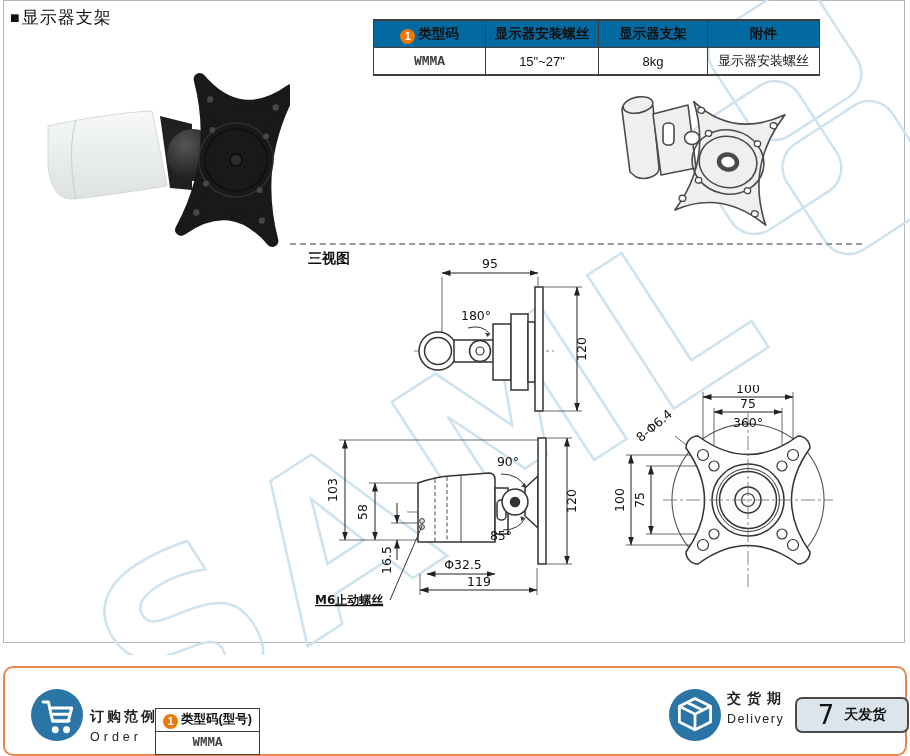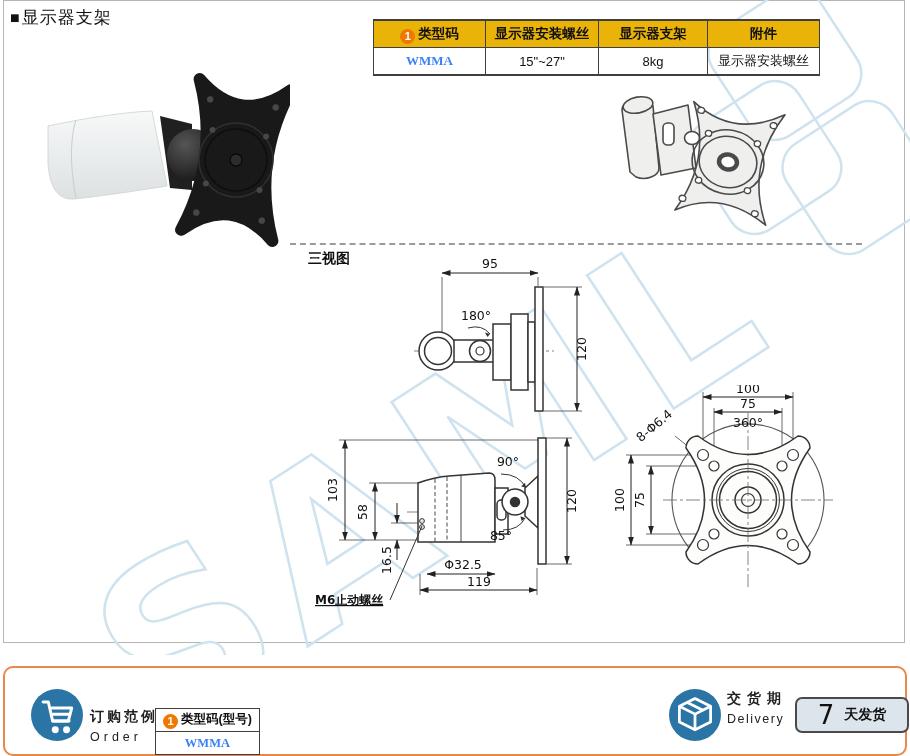--- a/index.html
+++ b/index.html
@@ -9,25 +9,25 @@
   
   #main-box{left:3px;top:0;width:900px;height:641px;border:1px solid #b5b5b5;z-index:1;}
   
   #watermark{left:0;top:0;z-index:2;}
   
   #title{left:10px;top:6px;z-index:4;font-size:17px;font-weight:normal;letter-spacing:1px;}
   #title .sq{font-size:16px;margin-right:1px;}
   
   #spec-table{left:373px;top:19px;z-index:4;border-collapse:collapse;table-layout:fixed;}
   #spec-table td{border:1px solid #3f3f3f;text-align:center;height:26px;font-size:13px;padding:0 4px;}
-  #spec-table tr.hd td{background:#eab308;font-weight:bold;font-size:13.5px;border-top:2.5px solid #3f3f3f;border-bottom:1.5px solid #3f3f3f;}
+  #spec-table tr.hd td{background:#0369a1;font-weight:bold;font-size:13.5px;border-top:2.5px solid #3f3f3f;border-bottom:1.5px solid #3f3f3f;}
   #spec-table tr.vals td{border-bottom:2px solid #3f3f3f;}
   .badge{display:inline-block;width:15px;height:15px;border-radius:50%;background:#ee7800;color:#fff;
          font-size:11px;font-weight:bold;line-height:15px;text-align:center;margin-right:3px;vertical-align:-2px;}
-  .blue-code{color:#3b82f6;font-weight:bold;font-family:Liberation Serif, serif;}
+  .blue-code{color:#404040;font-weight:bold;font-family:Liberation Mono, monospace;}
   
   .drawing{z-index:3;}
   svg text{font-family:"DejaVu Sans","Liberation Sans",sans-serif;}
   
   #dash-sep{left:290px;top:243px;width:572px;height:0;border-top:2px dashed #9a9a9a;z-index:3;}
   #section-label{left:308px;top:250px;font-size:14px;font-weight:bold;z-index:4;}
   
   #footer{left:3px;top:666px;width:900px;height:86px;border:2.5px solid #e8884a;border-radius:10px;z-index:4;background:#fff;}
   .icon-circle{position:absolute;border-radius:50%;background:#2b74a6;}
   .f-label-cn{font-size:14px;font-weight:bold;letter-spacing:3px;color:#222;}

